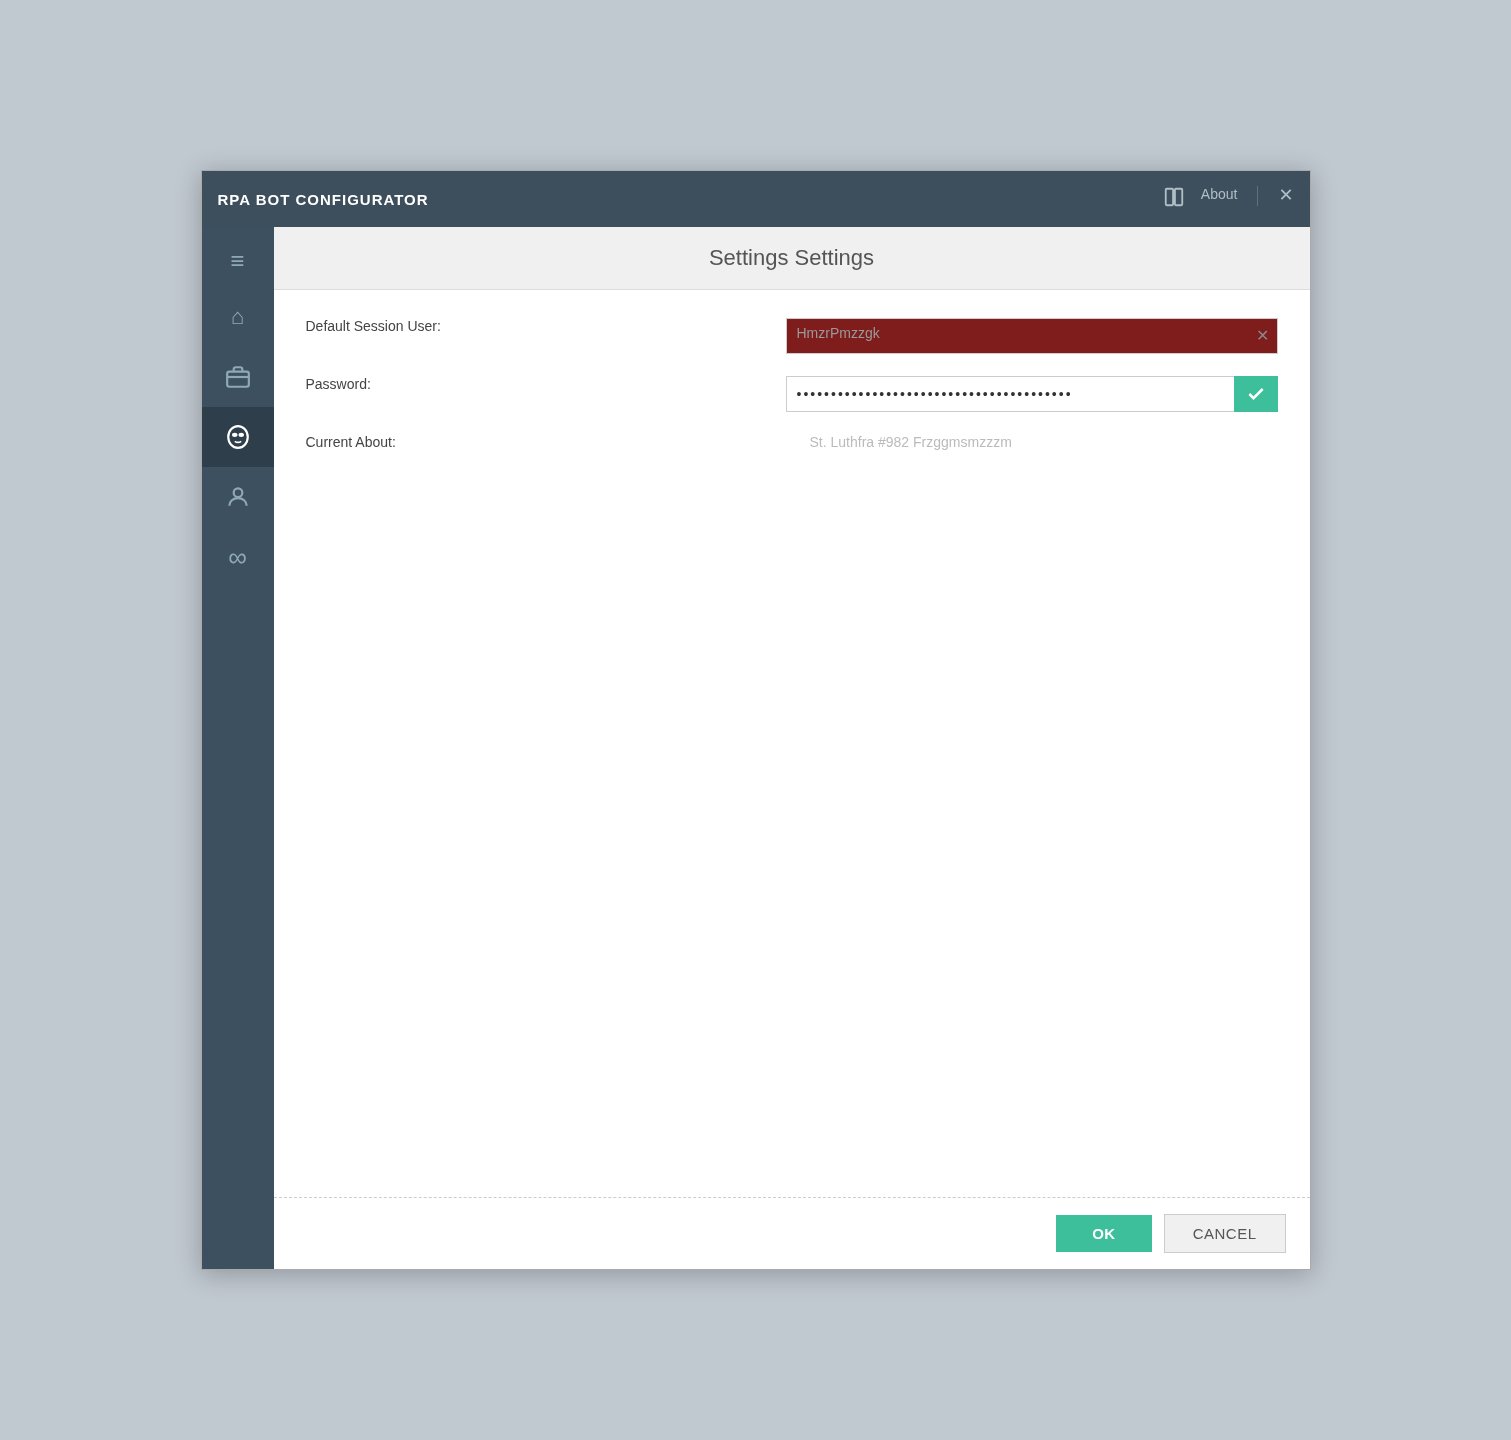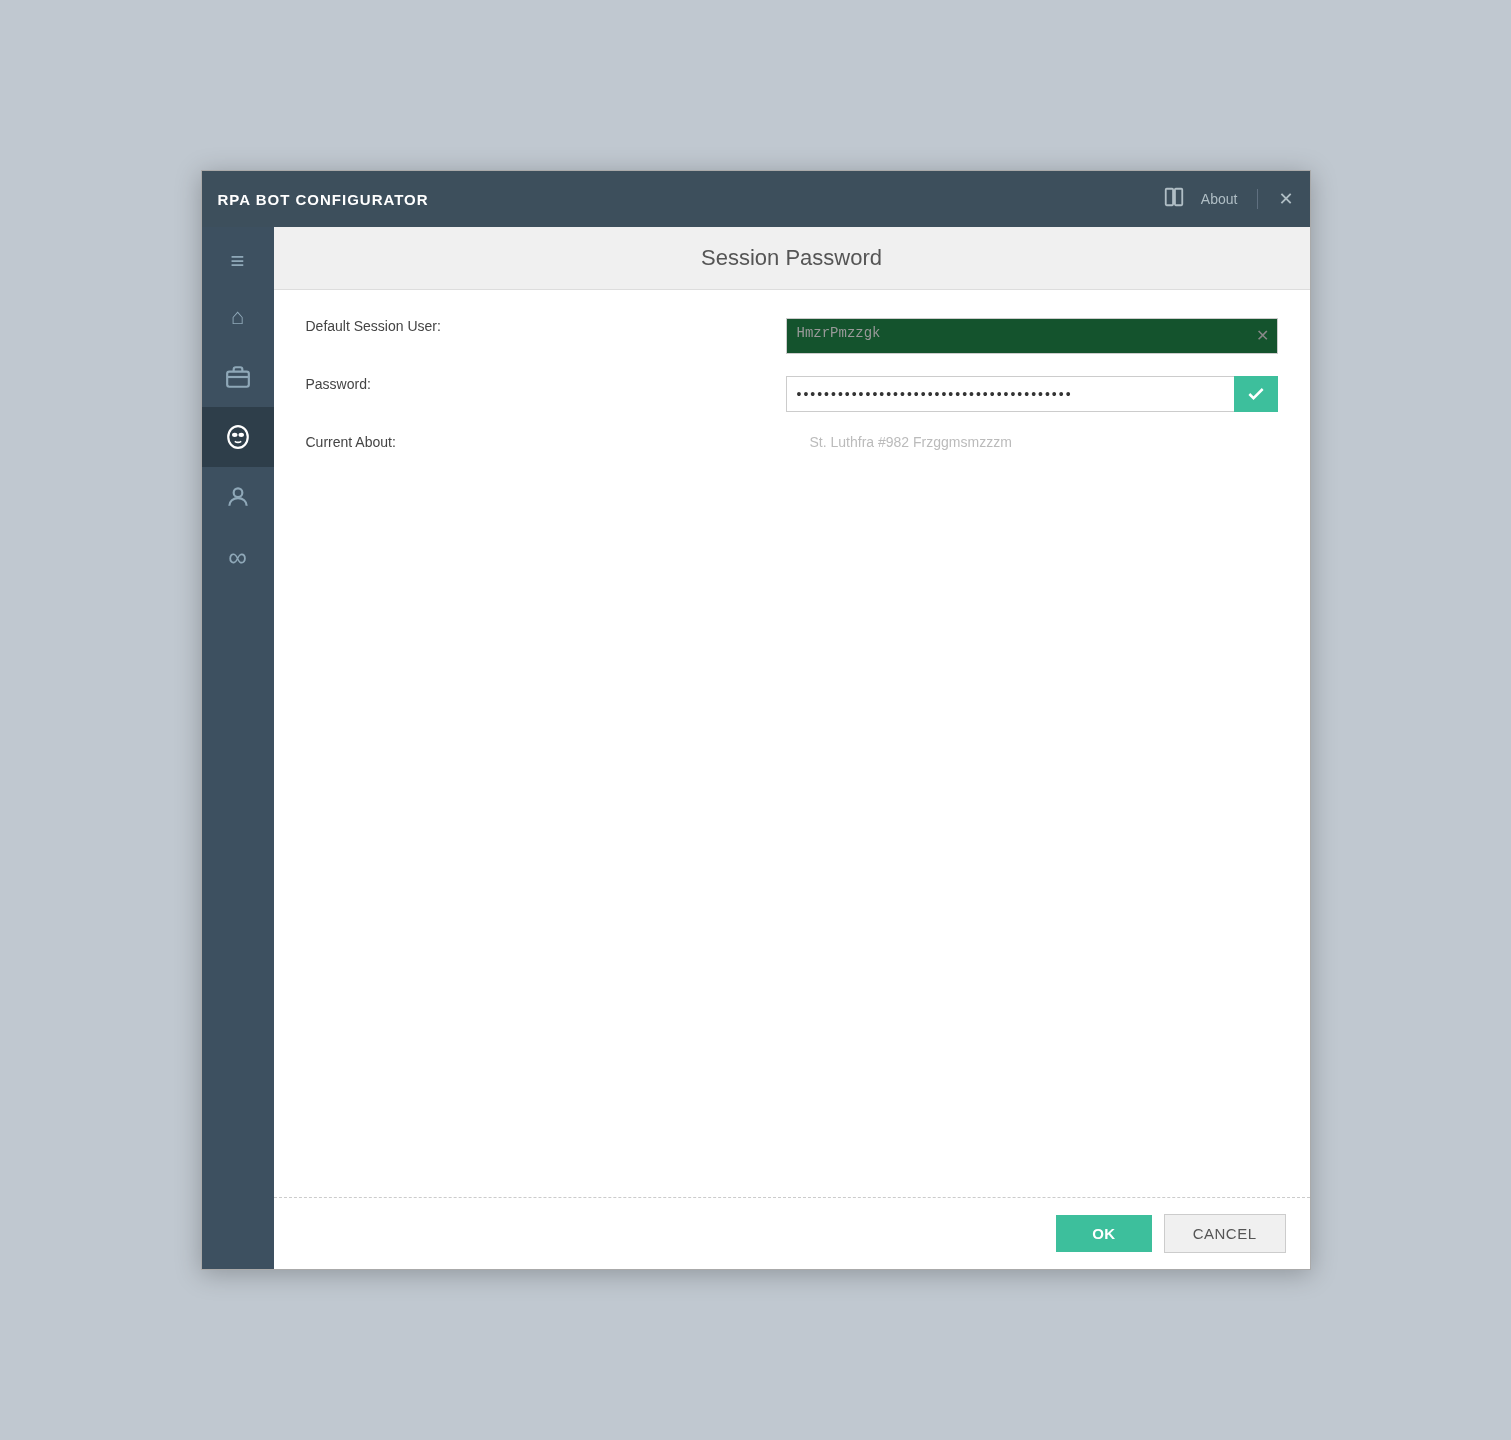--- a/index.html
+++ b/index.html
@@ -38,21 +38,21 @@
     .title-bar-app-name {
       color: #ffffff;
       font-size: 15px;
       font-weight: 600;
       letter-spacing: 1px;
       flex: 1;
     }
 
     .title-bar-controls {
       display: flex;
-      align-items: center;
+      align-items: flex-start;
       gap: 8px;
     }
 
     .title-bar-book-icon {
       color: #b0bec5;
       font-size: 20px;
       cursor: pointer;
       margin-right: 8px;
     }
 
@@ -185,23 +185,22 @@
       align-items: center;
     }
 
     .text-input {
       width: 100%;
       height: 36px;
       border: 1px solid #ccc;
       padding: 0 36px 7px 10px;
       font-size: 14px;
       color: #999;
-      background: #14532d;
+      background: #7f1d1d;
       outline: none;
-      font-family: Liberation Mono, monospace;
     }
 
     .input-clear-btn {
       position: absolute;
       right: 8px;
       top: 50%;
       transform: translateY(-50%);
       color: #888;
       cursor: pointer;
       font-size: 16px;
@@ -377,21 +376,21 @@
       </div>
 
       <div class="sidebar-item">
         <span class="infinity-icon" style="color:#8fa8b8;"></span>
       </div>
     </div>
 
     <div class="content-area">
 
       <div class="page-header">
-        <h1 class="page-title">Session Password</h1>
+        <h1 class="page-title">Settings Settings</h1>
       </div>
 
       <div class="settings-content">
 
         <div class="form-row">
           <div class="form-label">Default Session User:</div>
           <div class="form-field">
             <div class="input-wrapper">
               <input type="text" class="text-input" value="HmzrPmzzgk" style="">
               <button class="input-clear-btn">✕</button>

